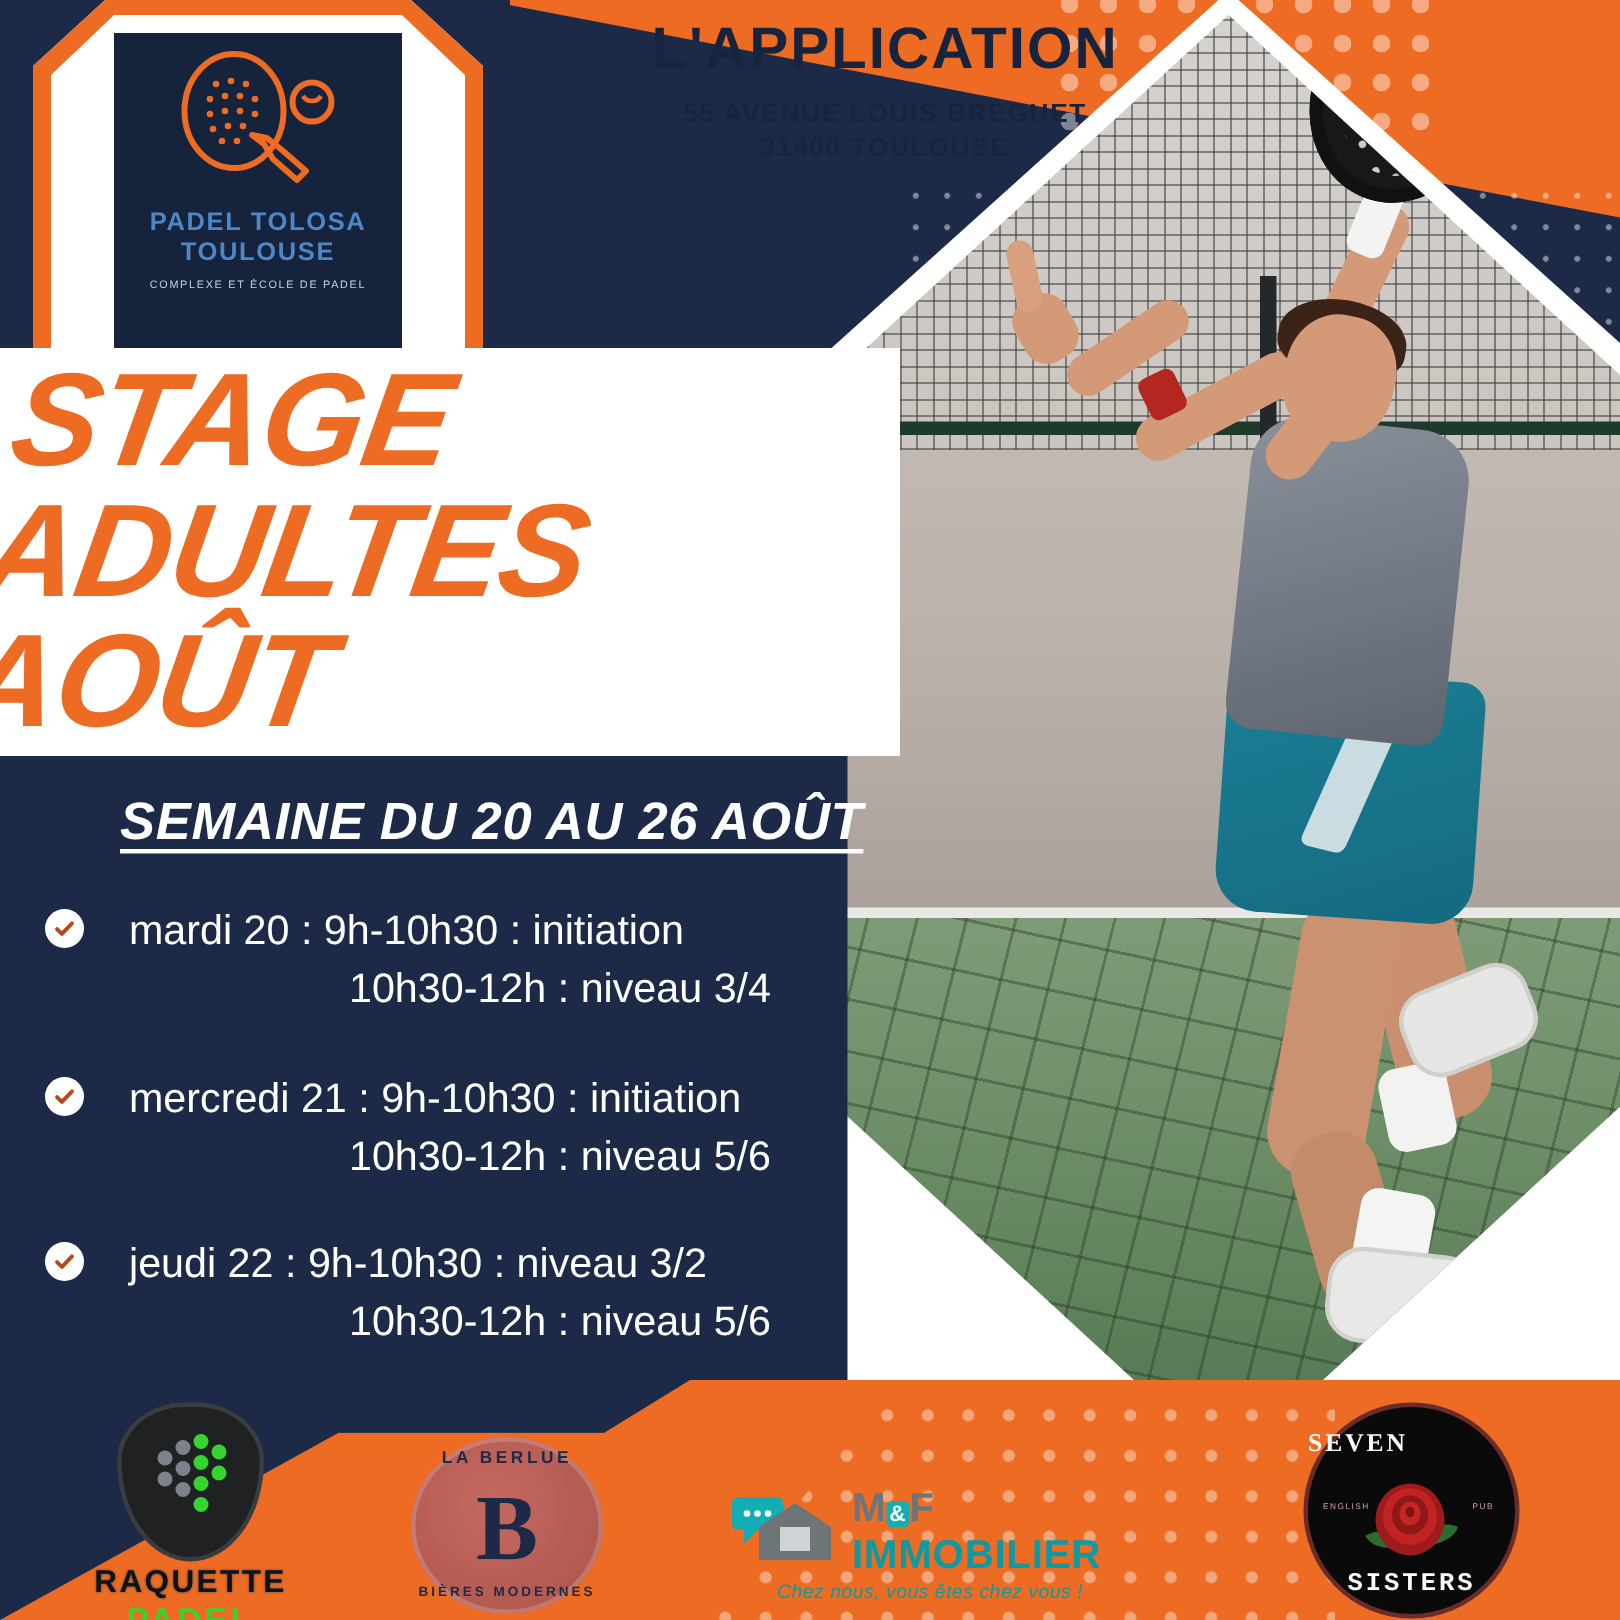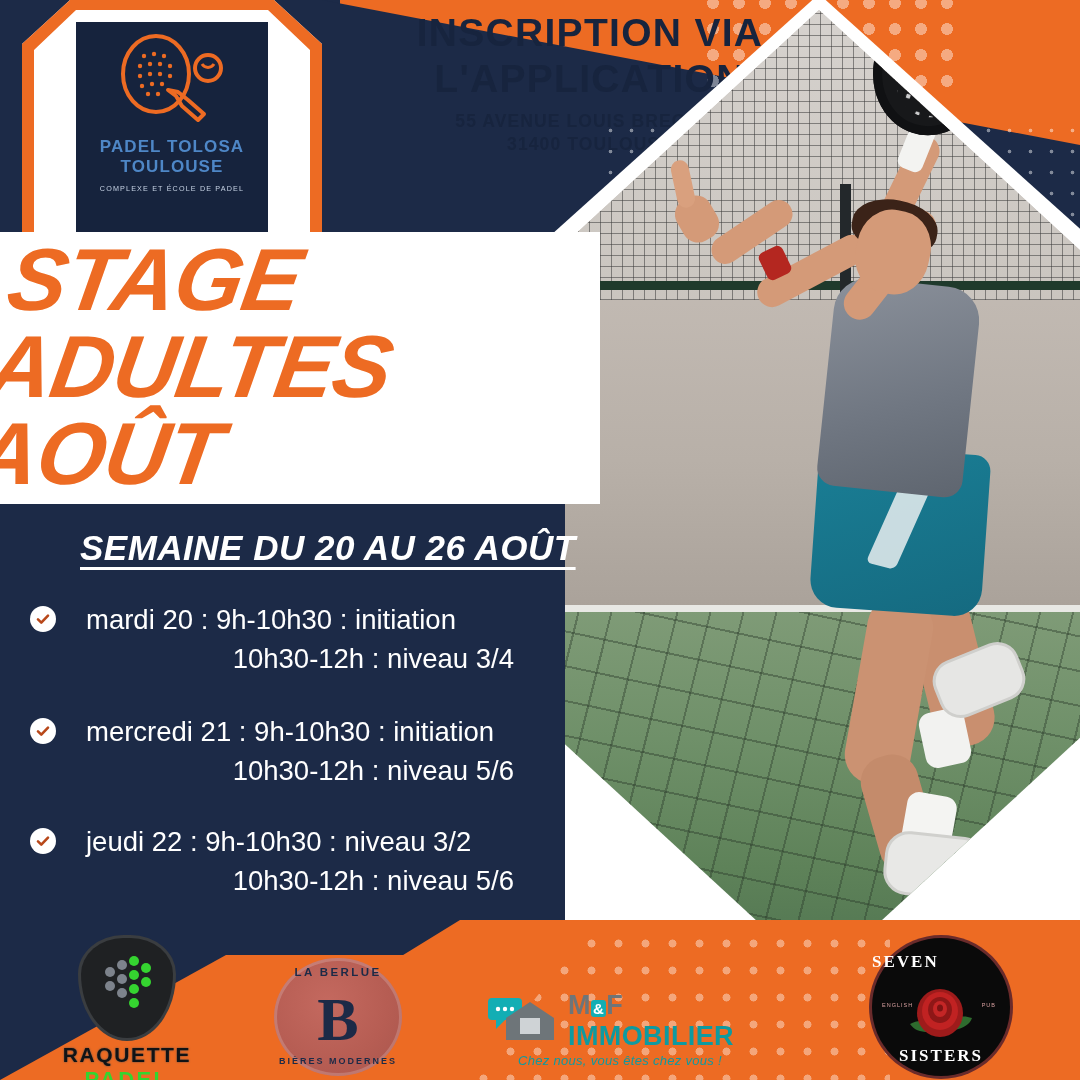--- a/index.html
+++ b/index.html
@@ -207,41 +207,40 @@
      margin-top:1px;letter-spacing:.3px;width:268px;}
 
   
   #sp-ss{left:872px;top:938px;width:138px;height:138px;border-radius:50%;
      background:#0a0a0a;box-shadow:0 0 0 3px #6a2b2b;position:absolute;}
   #ss-top{position:absolute;top:14px;left:0;width:100%;text-align:left;
      font-size:17px;font-weight:bold;color:#fff;letter-spacing:2px;
      font-family:"Liberation Serif",serif;}
   #ss-bot{position:absolute;bottom:10px;left:0;width:100%;text-align:center;
      font-size:17px;font-weight:bold;color:#fff;letter-spacing:2px;
-     font-family:Liberation Serif, serif;}
+     font-family:Liberation Mono, monospace;}
   #ss-l{position:absolute;left:10px;top:64px;font-size:5.5px;color:#d8a0a0;letter-spacing:1px;}
   #ss-r{position:absolute;right:14px;top:64px;font-size:5.5px;color:#d8a0a0;letter-spacing:1px;}
   #ss-rose{position:absolute;left:34px;top:44px;width:70px;height:62px;}
 </style>
 </head>
 <body>
 
 <div id="poster">
 
   <div class="lay" id="topband"></div>
   <div class="lay" id="top-navy-left"></div>
   <div class="lay" id="top-navy-tri"></div>
   <div class="lay" id="dots-orange"></div>
   <div class="lay" id="dots-navy"></div>
   <div class="lay" id="arch-white"></div>
   <div class="lay" id="arch-stroke"></div>
 
   <div class="lay" id="addr-block">
     <div id="headline">
-      <div>INSCRIPTION VIA</div>
       <div>L'APPLICATION</div>
     </div>
     <div id="addr">
       <div>55 AVENUE LOUIS BREGUET</div>
       <div>31400 TOULOUSE</div>
     </div>
   </div>
 
   <div class="lay" id="logo-tile">
     <span id="logo-mark">

